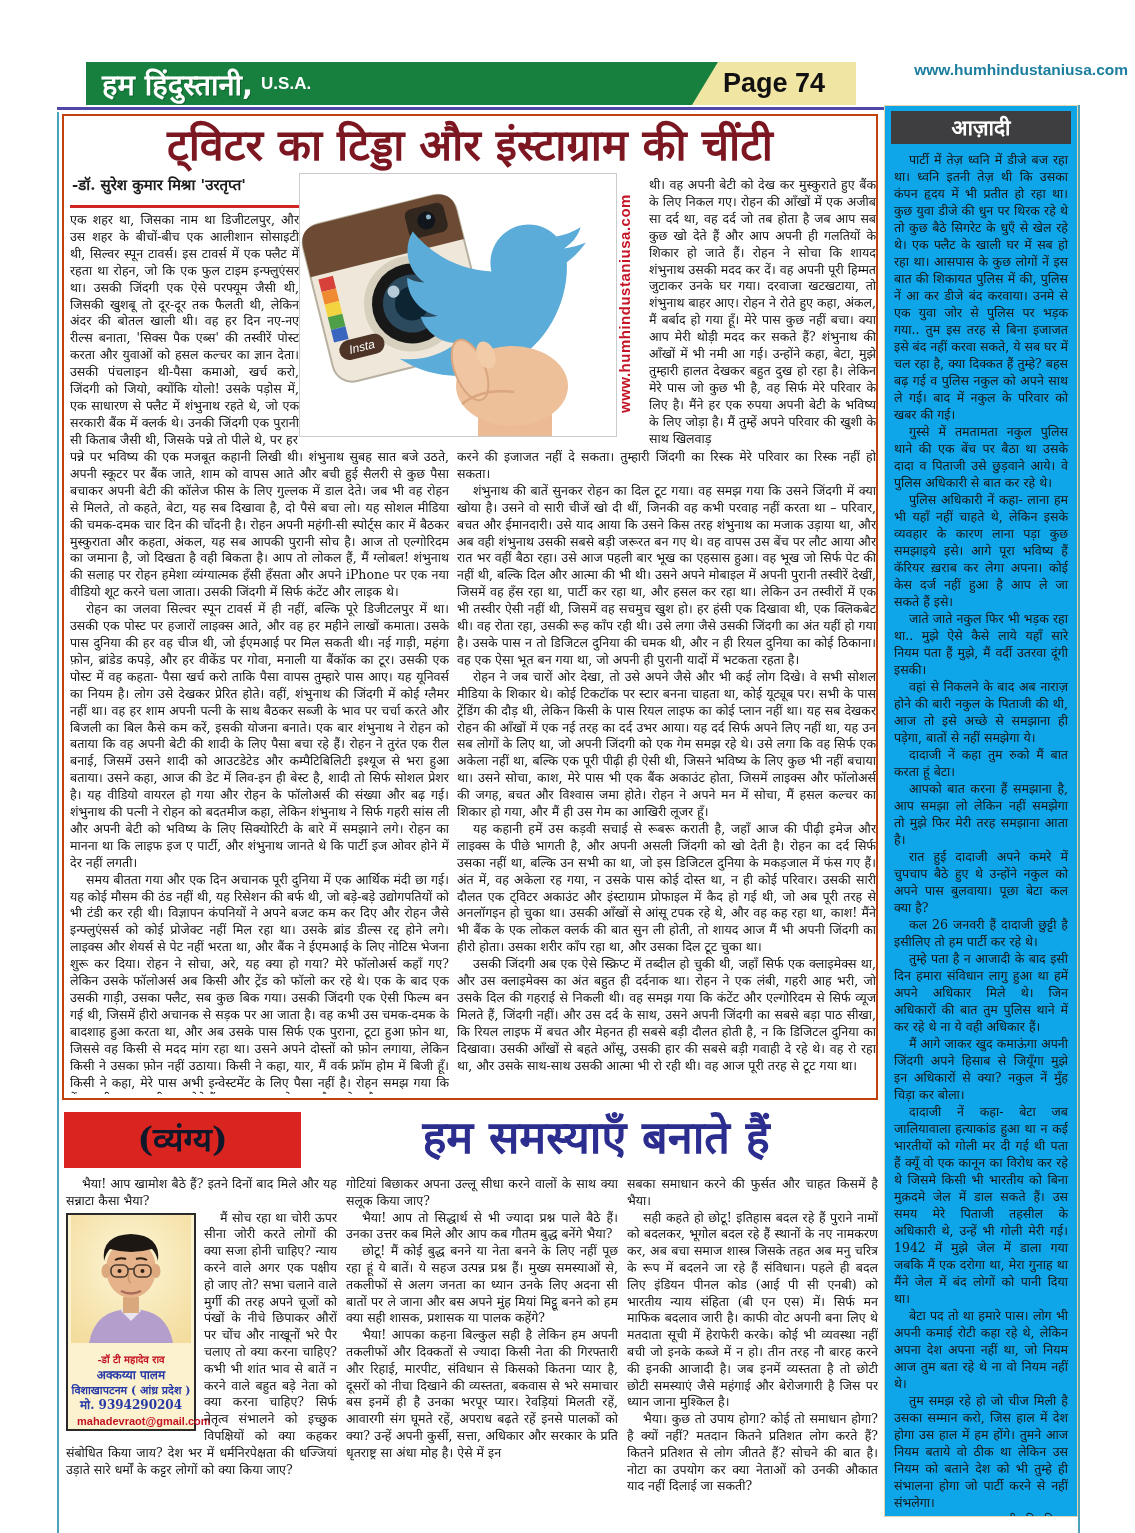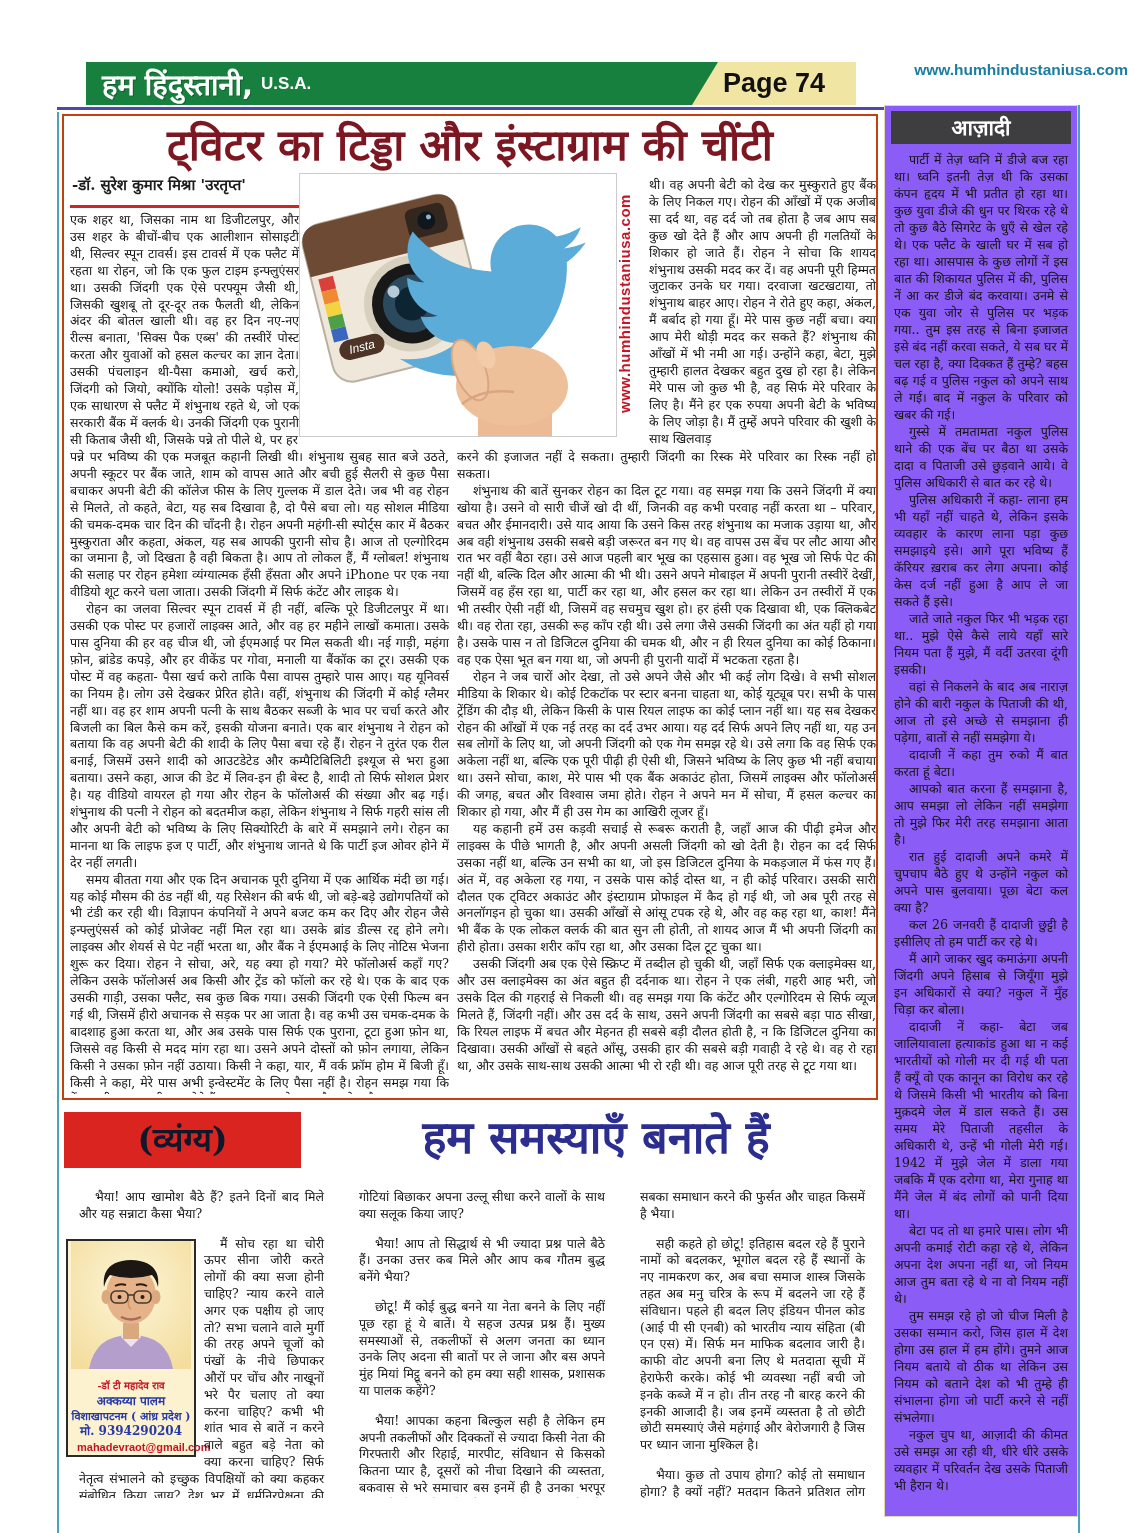--- a/index.html
+++ b/index.html
@@ -41,34 +41,34 @@
   .watermark{left:552px;top:57px;width:32px;height:262px;color:#c41425;
     font-family:"Liberation Sans",sans-serif;font-weight:bold;font-size:15px;
     writing-mode:vertical-rl;transform:rotate(180deg);text-align:center;letter-spacing:.5px;}
   
   .kicker-box{left:64px;top:1112px;width:237px;height:56px;background:#d9241f;
     color:#0f172a;font-weight:bold;font-size:33px;text-align:center;line-height:56px;}
   .satire-title{left:312px;top:1106px;width:568px;height:64px;color:#2b2d8f;
     font-weight:bold;font-size:45px;text-align:center;line-height:64px;white-space:nowrap;}
   
   .satire-col{top:1176px;height:322px;text-align:justify;overflow:hidden;font-size:12.5px;line-height:16.8px;}
-  .satire-col p{margin:13px;text-indent:16px;}
+  .satire-col p{margin:0;text-indent:16px;}
   .satire-col p.cont{text-indent:0;}
   .scol1{left:66px;width:271px;}
   .scol2{left:346px;width:272px;}
   .scol3{left:627px;width:251px;}
   .photo-box{float:left;width:130px;margin:3px 8px 2px 0;border:2px solid #2a2a2a;
     background:#fdf2cf;box-sizing:border-box;text-align:center;}
   .photo-box svg{display:block;width:100%;height:128px;}
   .cap-name{color:#c41423;font-weight:bold;font-size:10px;line-height:17px;margin-top:8px;}
   .cap-blue{color:#273aa6;font-weight:bold;font-size:12px;line-height:15px;}
   .cap-email{color:#c41423;font-weight:bold;font-size:11px;line-height:16px;
     font-family:"Liberation Sans",sans-serif;padding-left:9px;}
   
-  .sidebar{left:884px;top:105px;width:194px;height:1412px;background:#8b5cf6;
+  .sidebar{left:884px;top:105px;width:194px;height:1412px;background:#0ea5e9;
     border:1px solid #e3d6ae;box-sizing:border-box;overflow:hidden;}
   .sidebar-title{margin:5px auto 0;width:180px;height:33px;background:#3e3e40;color:#ffffff;
     font-weight:bold;font-size:21px;text-align:center;line-height:33px;}
   .sidebar-body{padding:7px 9px 0 9px;font-size:12.5px;line-height:17px;text-align:justify;}
   .sidebar-body p{margin:0;text-indent:15px;}
 </style>
 </head>
 <body>
 
 <div class="abs green-bar">
@@ -212,20 +212,21 @@
   <div class="sidebar-body">
     <p>पार्टी में तेज़ ध्वनि में डीजे बज रहा था। ध्वनि इतनी तेज़ थी कि उसका कंपन हृदय में भी प्रतीत हो रहा था। कुछ युवा डीजे की धुन पर थिरक रहे थे तो कुछ बैठे सिगरेट के धुएँ से खेल रहे थे। एक फ्लैट के खाली घर में सब हो रहा था। आसपास के कुछ लोगों नें इस बात की शिकायत पुलिस में की, पुलिस नें आ कर डीजे बंद करवाया। उनमे से एक युवा जोर से पुलिस पर भड़क गया.. तुम इस तरह से बिना इजाजत इसे बंद नहीं करवा सकते, ये सब घर में चल रहा है, क्या दिक्कत हैं तुम्हे? बहस बढ़ गई व पुलिस नकुल को अपने साथ ले गई। बाद में नकुल के परिवार को खबर की गई।</p>
     <p>गुस्से में तमतामता नकुल पुलिस थाने की एक बेंच पर बैठा था उसके दादा व पिताजी उसे छुड़वाने आये। वे पुलिस अधिकारी से बात कर रहे थे।</p>
     <p>पुलिस अधिकारी नें कहा- लाना हम भी यहाँ नहीं चाहते थे, लेकिन इसके व्यवहार के कारण लाना पड़ा कुछ समझाइये इसे। आगे पूरा भविष्य हैं कॅरियर ख़राब कर लेगा अपना। कोई केस दर्ज नहीं हुआ है आप ले जा सकते हैं इसे।</p>
     <p>जाते जाते नकुल फिर भी भड़क रहा था.. मुझे ऐसे कैसे लाये यहाँ सारे नियम पता हैं मुझे, मैं वर्दी उतरवा दूंगी इसकी।</p>
     <p>वहां से निकलने के बाद अब नाराज़ होने की बारी नकुल के पिताजी की थी, आज तो इसे अच्छे से समझाना ही पड़ेगा, बातों से नहीं समझेगा ये।</p>
     <p>दादाजी नें कहा तुम रुको मैं बात करता हूं बेटा।</p>
     <p>आपको बात करना हैं समझाना है, आप समझा लो लेकिन नहीं समझेगा तो मुझे फिर मेरी तरह समझाना आता है।</p>
     <p>रात हुई दादाजी अपने कमरे में चुपचाप बैठे हुए थे उन्होंने नकुल को अपने पास बुलवाया। पूछा बेटा कल क्या है?</p>
     <p>कल 26 जनवरी हैं दादाजी छुट्टी है इसीलिए तो हम पार्टी कर रहे थे।</p>
+    <p>तुम्हे पता है न आजादी के बाद इसी दिन हमारा संविधान लागु हुआ था हमें अपने अधिकार मिले थे। जिन अधिकारों की बात तुम पुलिस थाने में कर रहे थे ना ये वही अधिकार हैं।</p>
     <p>मैं आगे जाकर खुद कमाऊंगा अपनी जिंदगी अपने हिसाब से जियूँगा मुझे इन अधिकारों से क्या? नकुल नें मुँह चिड़ा कर बोला।</p>
     <p>दादाजी नें कहा- बेटा जब जालियावाला हत्याकांड हुआ था न कई भारतीयों को गोली मर दी गई थी पता हैं क्यूँ वो एक कानून का विरोध कर रहे थे जिसमे किसी भी भारतीय को बिना मुक़दमे जेल में डाल सकते हैं। उस समय मेरे पिताजी तहसील के अधिकारी थे, उन्हें भी गोली मेरी गई। 1942 में मुझे जेल में डाला गया जबकि मैं एक दरोगा था, मेरा गुनाह था मैंने जेल में बंद लोगों को पानी दिया था।</p>
     <p>बेटा पद तो था हमारे पास। लोग भी अपनी कमाई रोटी कहा रहे थे, लेकिन अपना देश अपना नहीं था, जो नियम आज तुम बता रहे थे ना वो नियम नहीं थे।</p>
     <p>तुम समझ रहे हो जो चीज मिली है उसका सम्मान करो, जिस हाल में देश होगा उस हाल में हम होंगे। तुमने आज नियम बताये वो ठीक था लेकिन उस नियम को बताने देश को भी तुम्हे ही संभालना होगा जो पार्टी करने से नहीं संभलेगा।</p>
     <p>नकुल चुप था, आज़ादी की कीमत उसे समझ आ रही थी, धीरे धीरे उसके व्यवहार में परिवर्तन देख उसके पिताजी भी हैरान थे।</p>
 
   </div>
 </div>
 
 </body></html>

